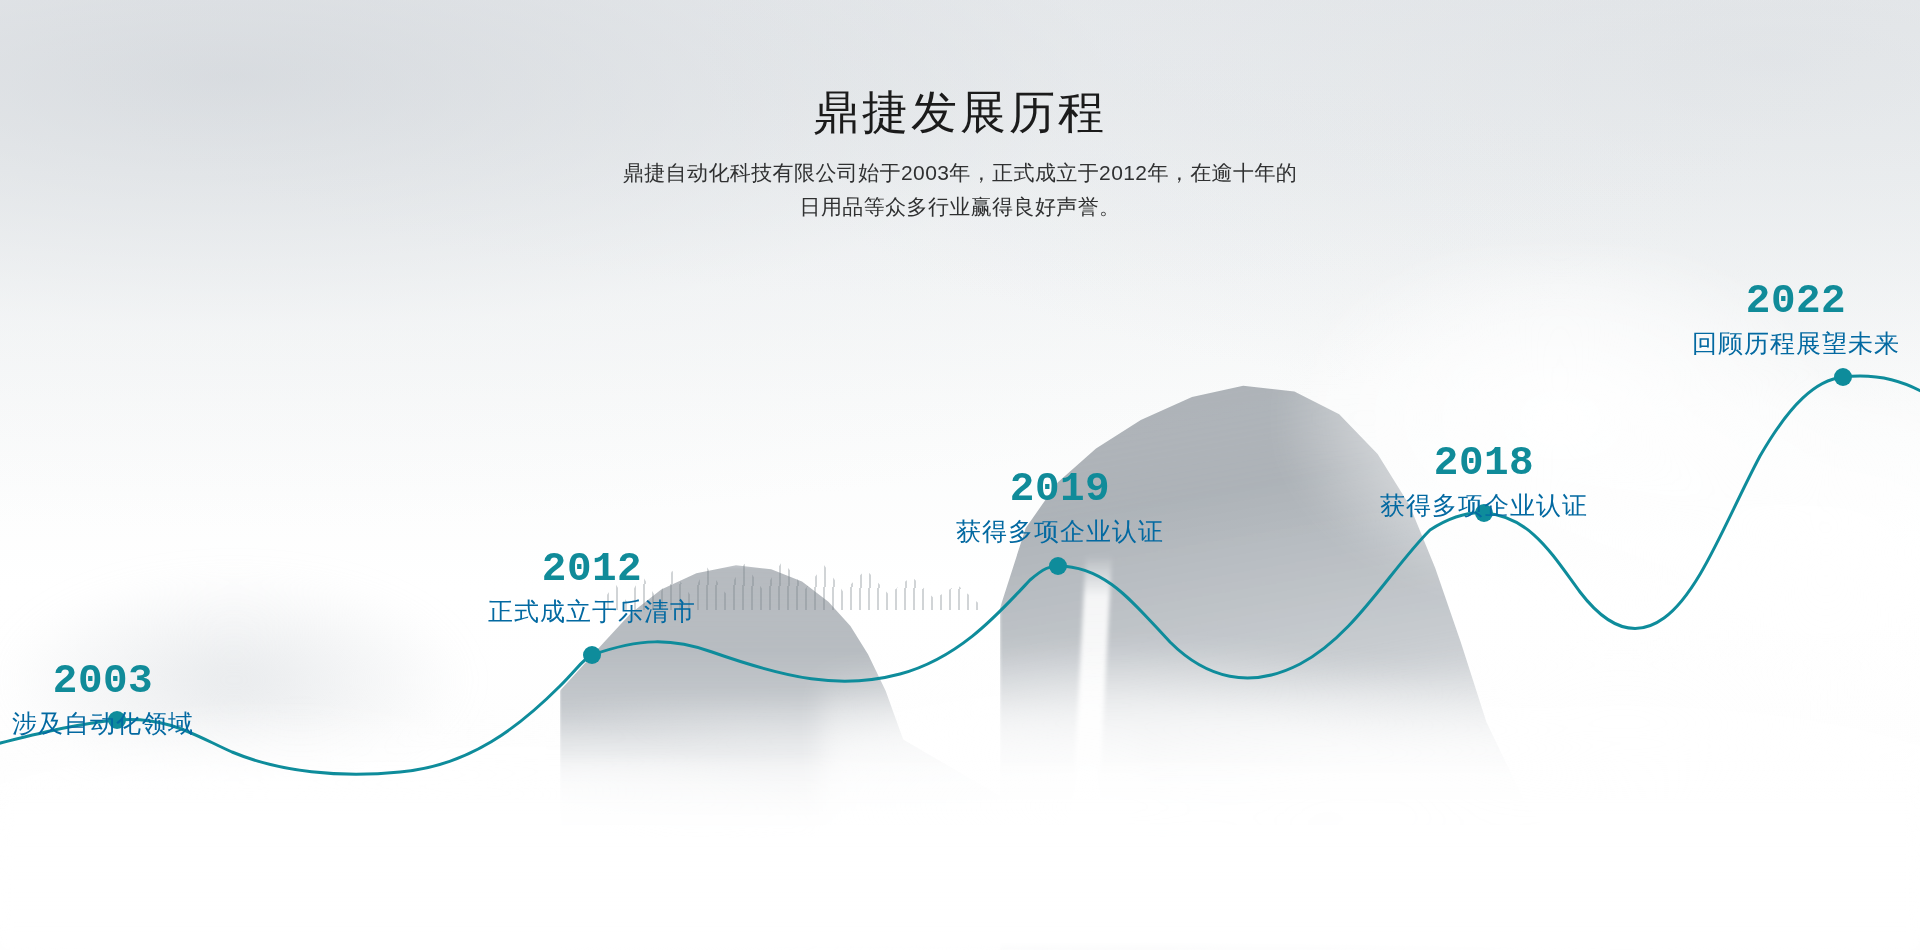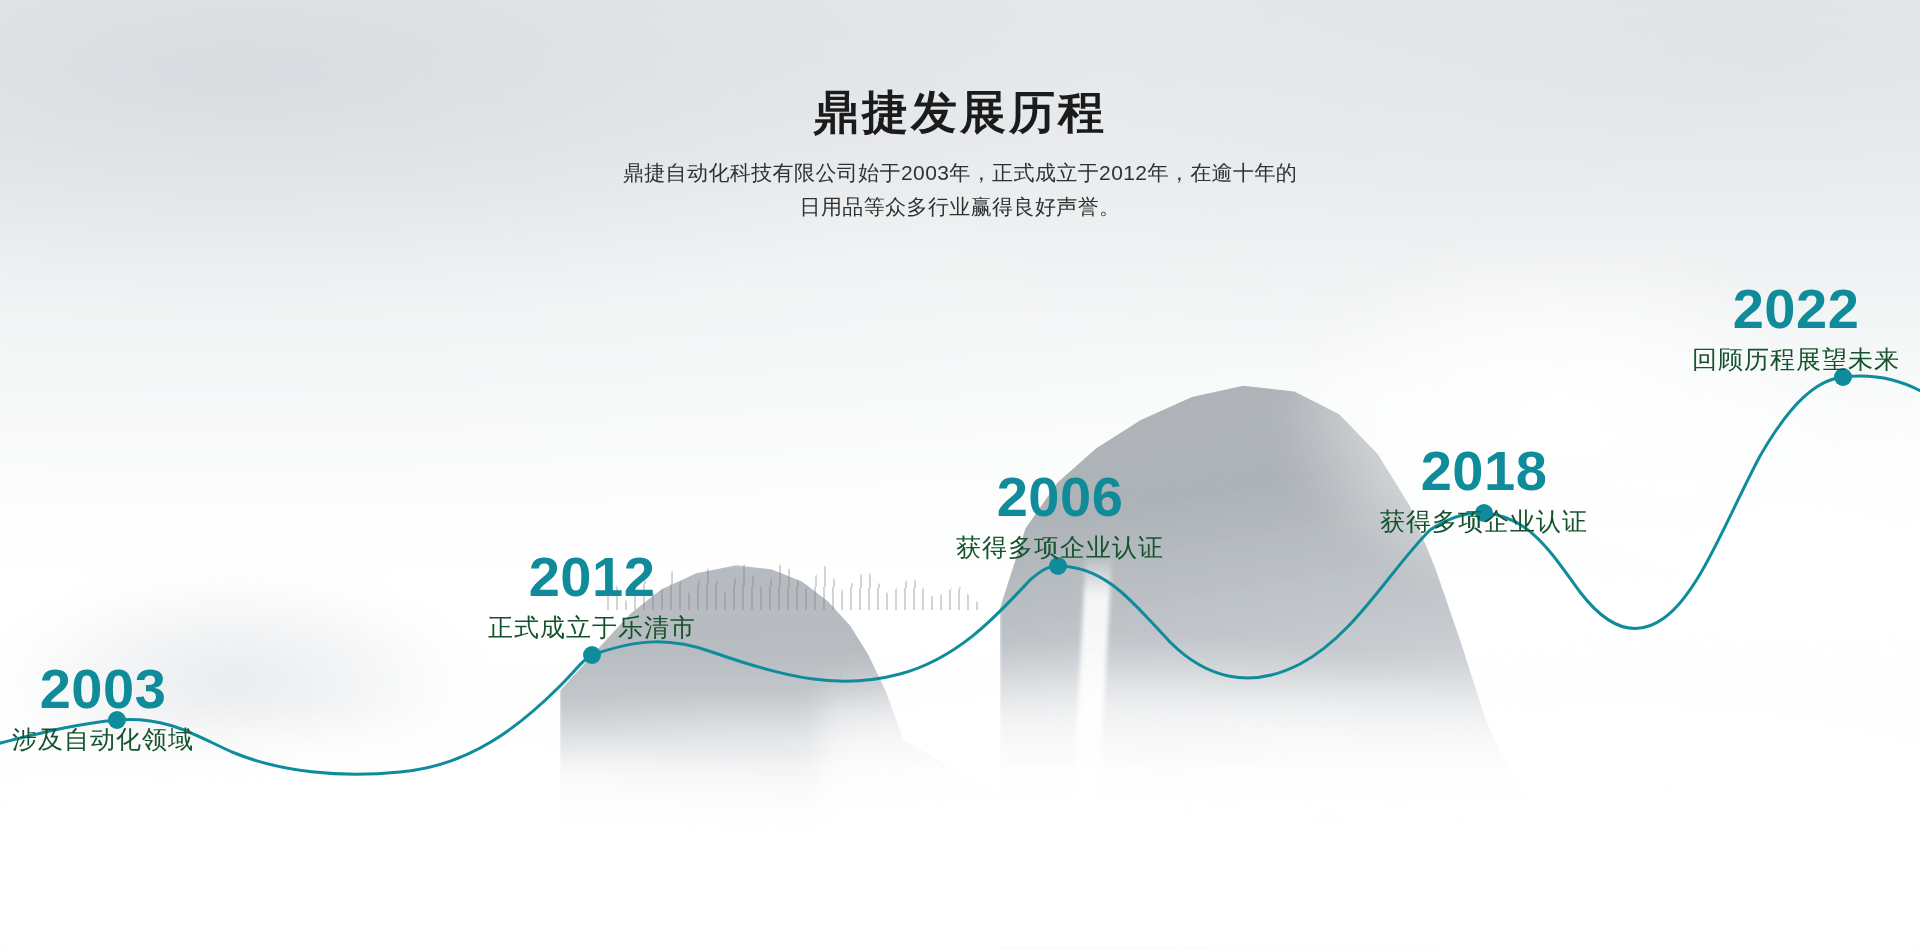--- a/index.html
+++ b/index.html
@@ -106,21 +106,21 @@
   .header {
     position: absolute;
     left: 0; top: 84px;
     width: 1920px;
     text-align: center;
     z-index: 5;
   }
   .page-title {
     margin: 0;
     font-size: 46px;
-    font-weight: 700;
+    font-weight: 400;
     letter-spacing: 3px;
     color: #1b1b1b;
     line-height: 1.25;
   }
   .subtitle {
     margin: 14px 0 0 0;
     font-size: 21px;
     font-weight: 400;
     color: #2f3031;
     line-height: 1.62;
@@ -132,31 +132,32 @@
   .timeline { position: absolute; inset: 0; z-index: 6; }
   .timeline-svg { position: absolute; left: 0; top: 0; }
 
   .milestone {
     position: absolute;
     text-align: center;
     transform: translateX(-50%);
     white-space: nowrap;
   }
   .milestone-year {
-    font-size: 56px;
+    font-size: 41px;
     font-weight: 700;
     color: #108b99;
     line-height: 1.05;
     letter-spacing: 0.5px;
+    font-family: Liberation Mono, monospace;
   }
   .milestone-desc {
     margin-top: 5px;
     font-size: 25px;
     font-weight: 500;
-    color: #14532d;
+    color: #0369a1;
     line-height: 1.25;
     letter-spacing: 1px;
   }
 </style>
 </head>
 <body>
 
 <div id="stage">
 
   <div class="bg-layer bg-base"></div>
@@ -196,21 +197,21 @@
       <div class="milestone-year">2003</div>
       <div class="milestone-desc">涉及自动化领域</div>
     </div>
 
     <div class="milestone" id="ms-1" style="left: 592px; top: 548px;">
       <div class="milestone-year">2012</div>
       <div class="milestone-desc">正式成立于乐清市</div>
     </div>
 
     <div class="milestone" id="ms-2" style="left: 1060px; top: 468px;">
-      <div class="milestone-year">2006</div>
+      <div class="milestone-year">2019</div>
       <div class="milestone-desc">获得多项企业认证</div>
     </div>
 
     <div class="milestone" id="ms-3" style="left: 1484px; top: 418px; margin-top: 24px;">
       <div class="milestone-year">2018</div>
       <div class="milestone-desc">获得多项企业认证</div>
     </div>
 
     <div class="milestone" id="ms-4" style="left: 1796px; top: 280px;">
       <div class="milestone-year">2022</div>

